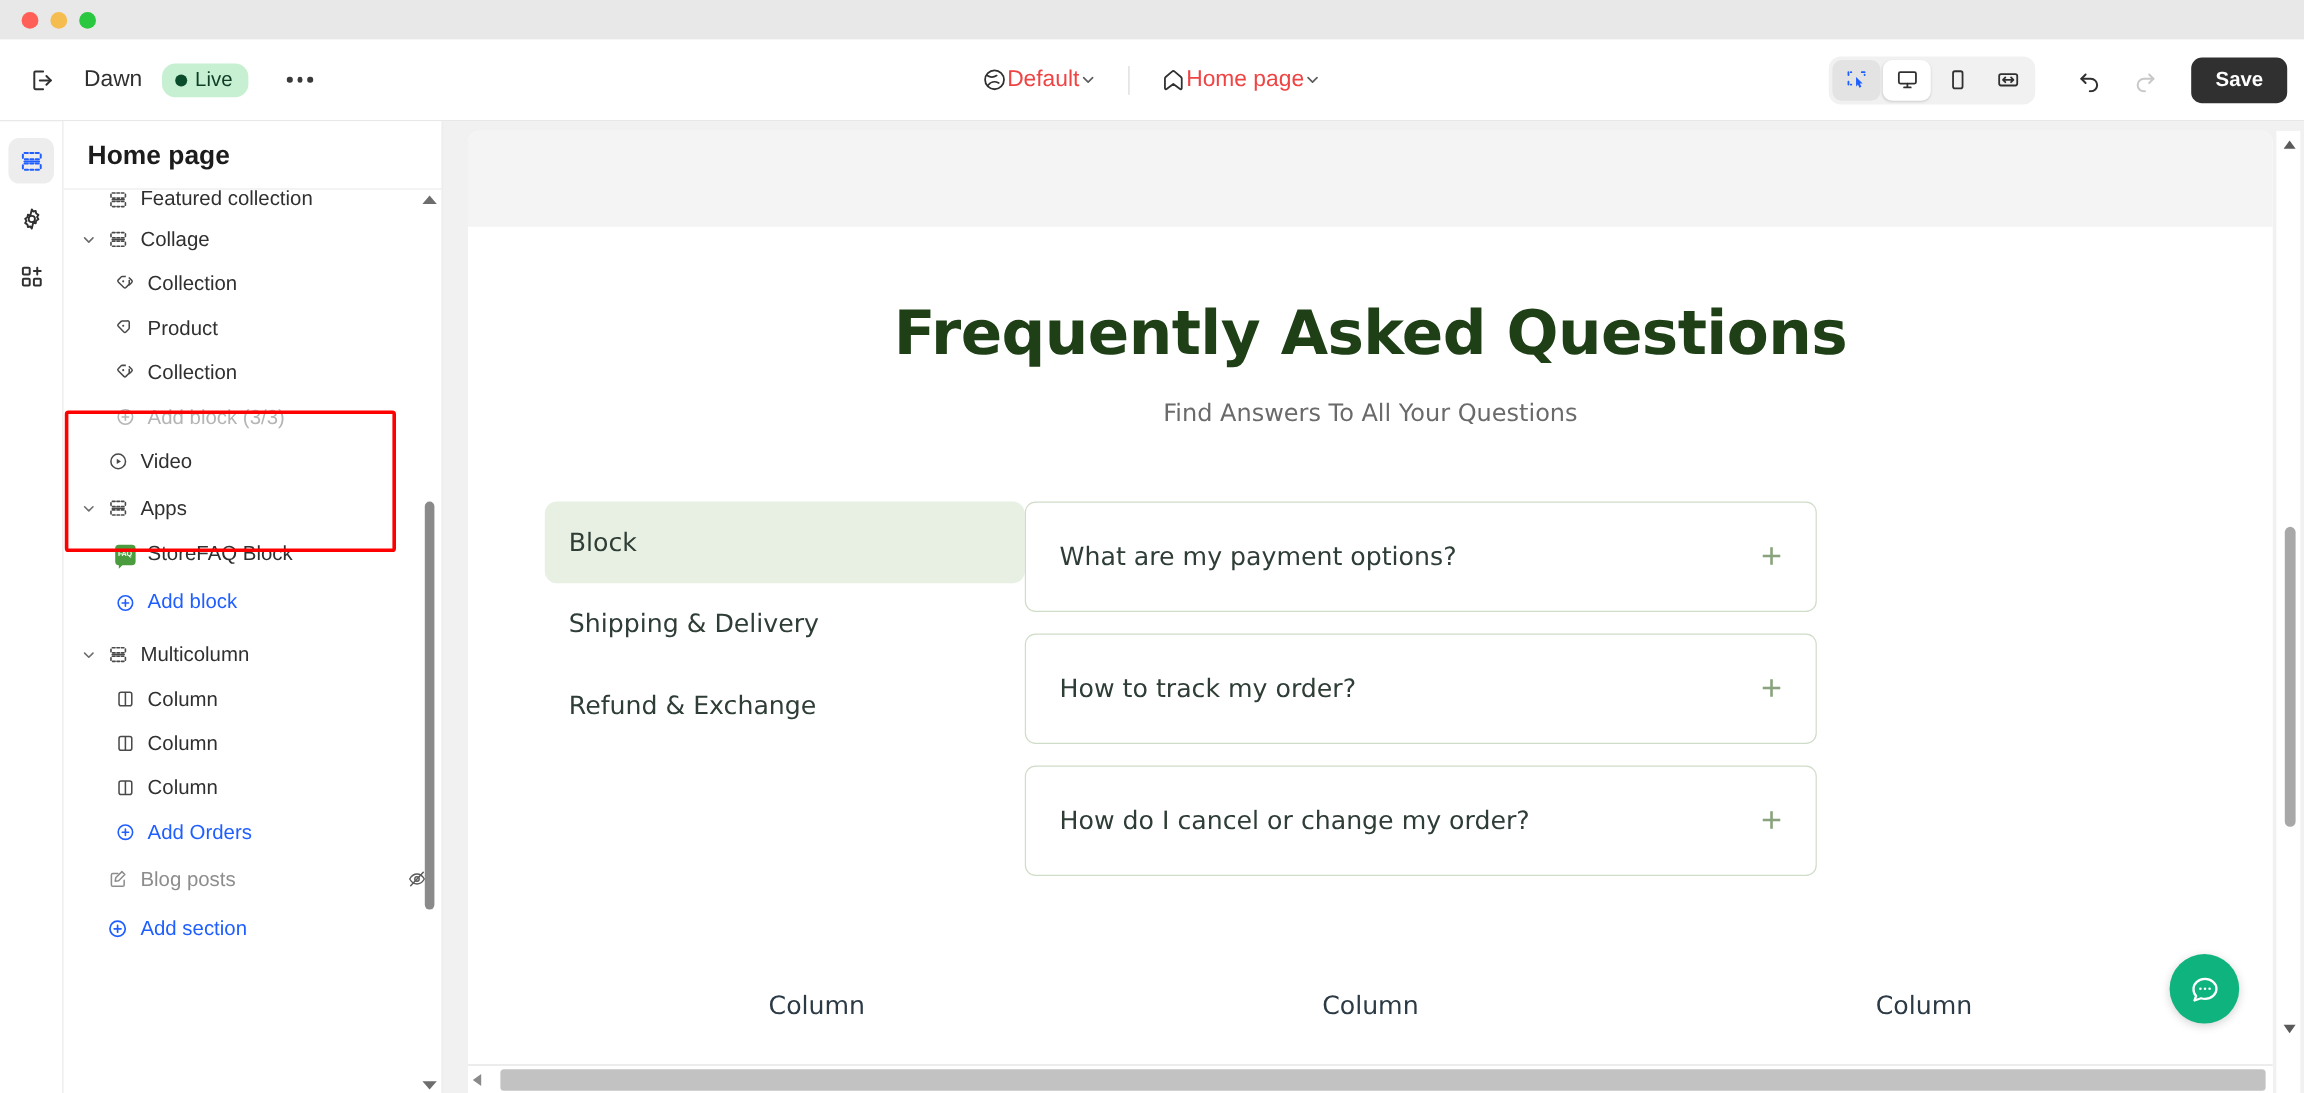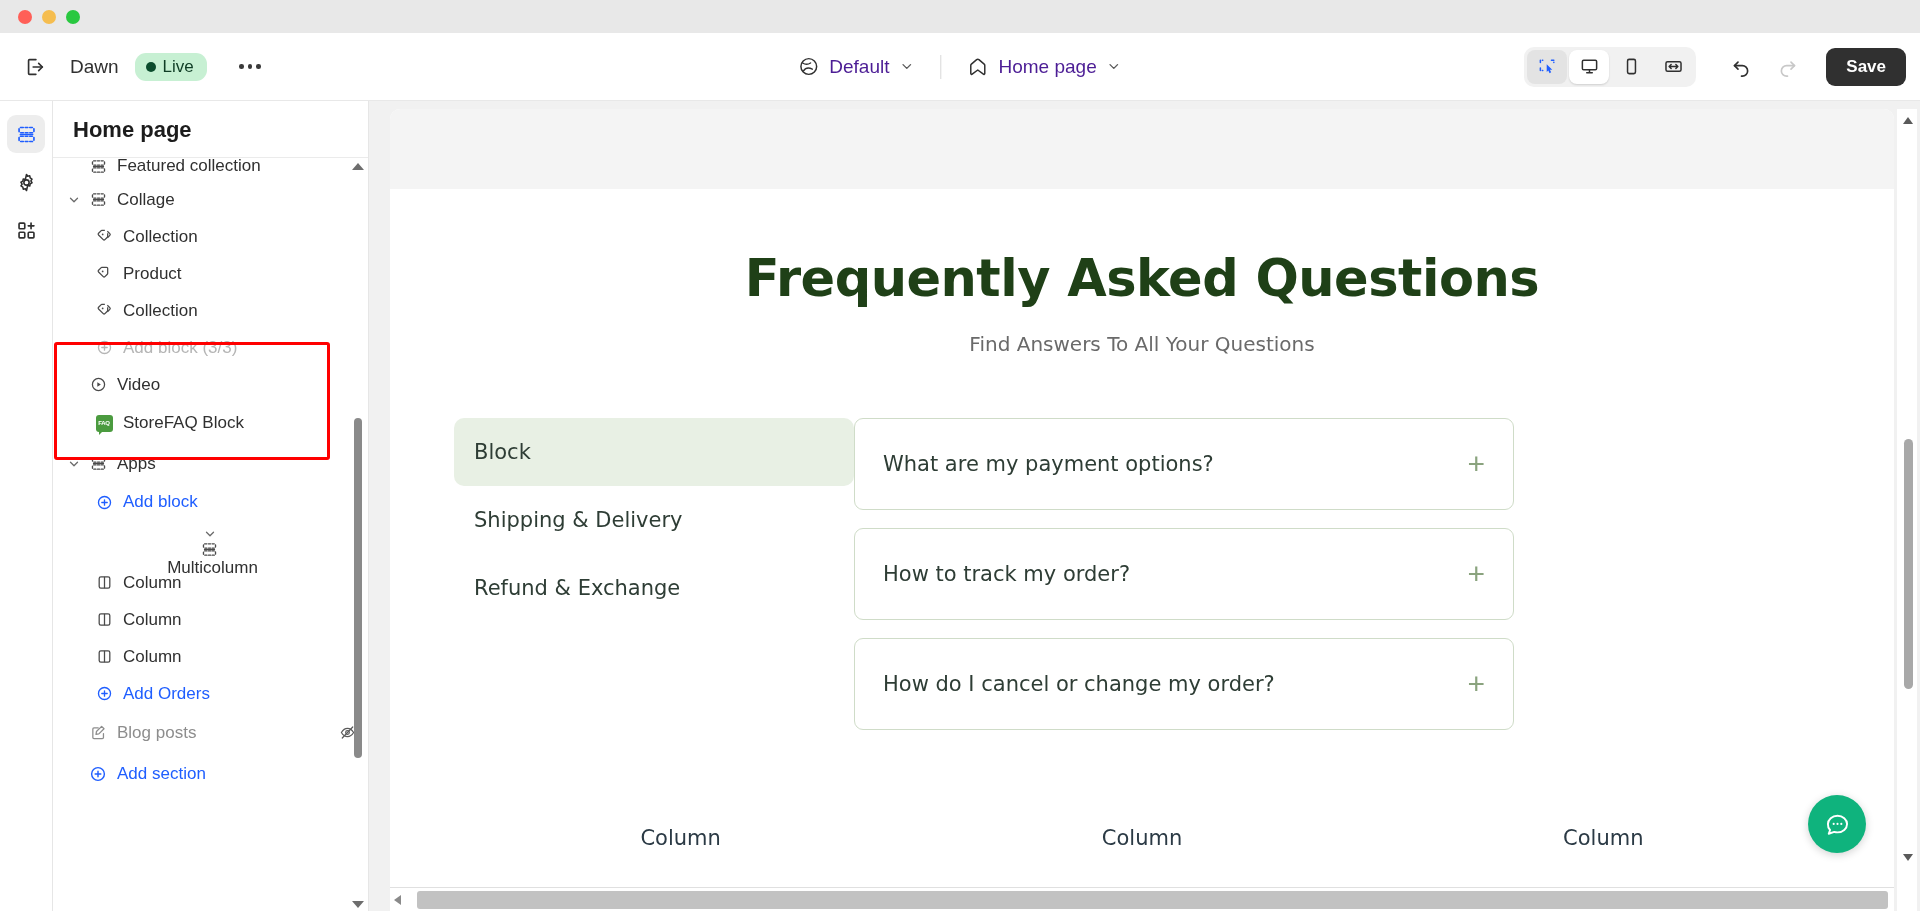--- a/index.html
+++ b/index.html
@@ -46,23 +46,23 @@
   .live-dot { width: 10px; height: 10px; border-radius: 50%; background: #0b4c2d; }
   .ellipsis-btn { margin-left: 18px; }
   .dots3 { display: flex; gap: 4px; }
   .dots3 i { width: 4.5px; height: 4.5px; border-radius: 50%; background: #3a3a3a; display: block; }
 
   .topbar-center {
     position: absolute; left: 50%; transform: translateX(-50%);
     display: flex; align-items: center; gap: 0px;
   }
   .selector {
-    display: flex; align-items: center; gap: 10px;
+    display: flex; align-items: center; 
     padding: 7px 12px; border-radius: 8px; cursor: pointer;
-    font-size: 19px; color: #4c1d95;
+    font-size: 19px; color: #ef4444;
   }
   .vdiv { width: 1px; height: 24px; background: #d9d9d9; margin: 0 14px; }
 
   .topbar-right {
     position: absolute; right: 14px;
     display: flex; align-items: center; gap: 8px;
   }
   .seg-group {
     display: flex; align-items: center; background: #f1f1f1;
     border-radius: 10px; padding: 3px; gap: 2px;
@@ -468,54 +468,54 @@
         <span class="chev"></span>
         <span class="ico">
           <svg width="17" height="17" viewBox="0 0 24 24" fill="none" stroke="#4a4a4a" stroke-width="1.8">
             <circle cx="12" cy="12" r="8.6"></circle>
             <path d="M10.3 8.8l5 3.2-5 3.2z" fill="#4a4a4a" stroke="none"></path>
           </svg>
         </span>
         <span class="lbl">Video</span>
       </div>
 
-      <div class="row lvl1" style="height:40px;">
-        <span class="ico">
-          <span class="faq-mini">FAQ</span>
-        </span>
-        <span class="lbl">StoreFAQ Block</span>
-      </div>
-
       <div class="row lvl0" style="margin-top:2px;">
         <span class="chev">
           <svg width="14" height="14" viewBox="0 0 24 24" fill="none" stroke="#6b6b6b" stroke-width="2.2" stroke-linecap="round" stroke-linejoin="round">
               <path d="M6 9l6 6 6-6"></path>
             </svg>
         </span>
         <span class="ico">
           <svg width="17" height="17" viewBox="0 0 24 24" fill="none" stroke="#4a4a4a" stroke-width="1.9" stroke-linecap="round">
             <rect x="3.5" y="4" width="17" height="6" rx="1.8" stroke-dasharray="3 2.2"></rect>
             <rect x="3.5" y="14" width="17" height="6" rx="1.8" stroke-dasharray="3 2.2"></rect>
             <path d="M5 12h14"></path>
           </svg>
         </span>
         <span class="lbl">Apps</span>
       </div>
 
+      <div class="row lvl1" style="height:40px;">
+        <span class="ico">
+          <span class="faq-mini">FAQ</span>
+        </span>
+        <span class="lbl">StoreFAQ Block</span>
+      </div>
+
       <div class="row lvl1 link" style="height:40px;text-align:right;">
         <span class="ico">
           <svg width="17" height="17" viewBox="0 0 24 24" fill="none" stroke="#1f5eff" stroke-width="1.9" stroke-linecap="round">
             <circle cx="12" cy="12" r="8.5"></circle>
               <path d="M12 8.2v7.6M8.2 12h7.6"></path>
           </svg>
         </span>
         <span class="lbl">Add block</span>
       </div>
 
-      <div class="row lvl0" style="margin-top:5px;flex-direction:column;">
+      <div class="row lvl0" style="margin-top:5px;">
         <span class="chev">
           <svg width="14" height="14" viewBox="0 0 24 24" fill="none" stroke="#6b6b6b" stroke-width="2.2" stroke-linecap="round" stroke-linejoin="round">
               <path d="M6 9l6 6 6-6"></path>
             </svg>
         </span>
         <span class="ico">
           <svg width="17" height="17" viewBox="0 0 24 24" fill="none" stroke="#4a4a4a" stroke-width="1.9" stroke-linecap="round">
             <rect x="3.5" y="4" width="17" height="6" rx="1.8" stroke-dasharray="3 2.2"></rect>
             <rect x="3.5" y="14" width="17" height="6" rx="1.8" stroke-dasharray="3 2.2"></rect>
             <path d="M5 12h14"></path>

